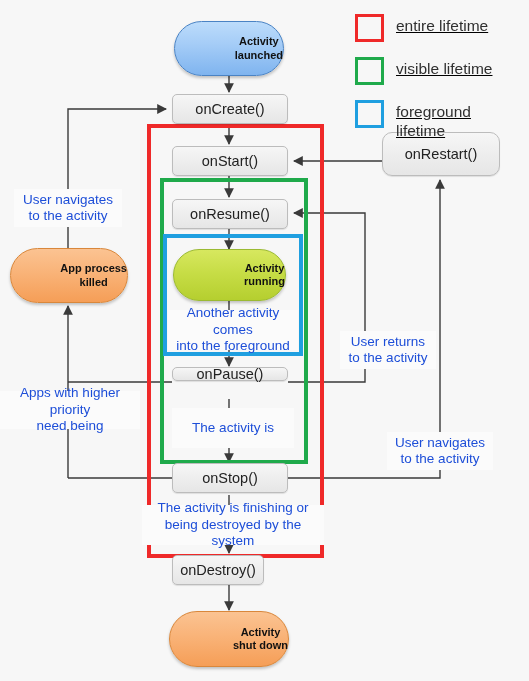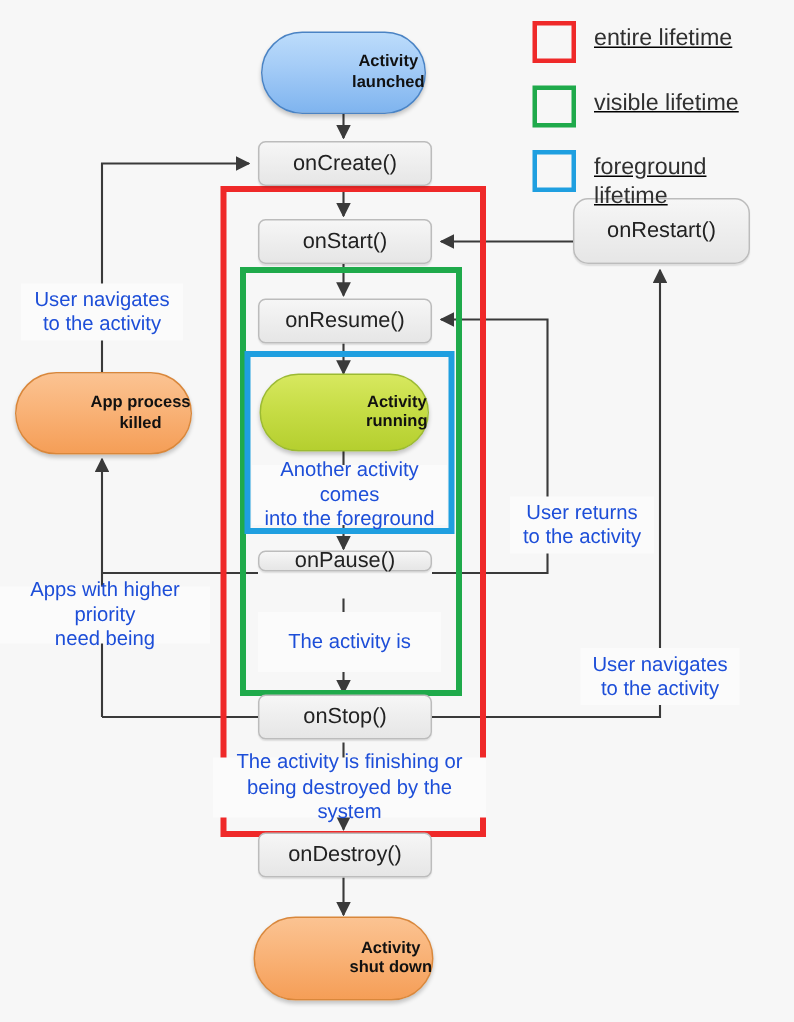--- a/index.html
+++ b/index.html
@@ -255,21 +255,21 @@
   </div>
   <div class="node" style="left:172px; top:199px; width:116px; height:30px;">
     <span>onResume()</span>
   </div>
   <div class="node" style="left:172px; top:367px; width:116px; height:14px;">
     <span>onPause()</span>
   </div>
   <div class="node" style="left:172px; top:463px; width:116px; height:30px;">
     <span>onStop()</span>
   </div>
-  <div class="node" style="left:172px; top:555px; width:116px; height:30px;text-align:right;">
+  <div class="node" style="left:172px; top:555px; width:92px; height:30px;text-align:right;">
     <span>onDestroy()</span>
   </div>
   <div class="node" style="left:382px; top:132px; width:118px; height:44px;border-radius:10px;">
     <span>onRestart()</span>
   </div>
 
   <div id="legend">
     <div class="legend-row">
       <span class="legend-swatch sw-red"></span>
       <span class="legend-label">entire lifetime</span>

